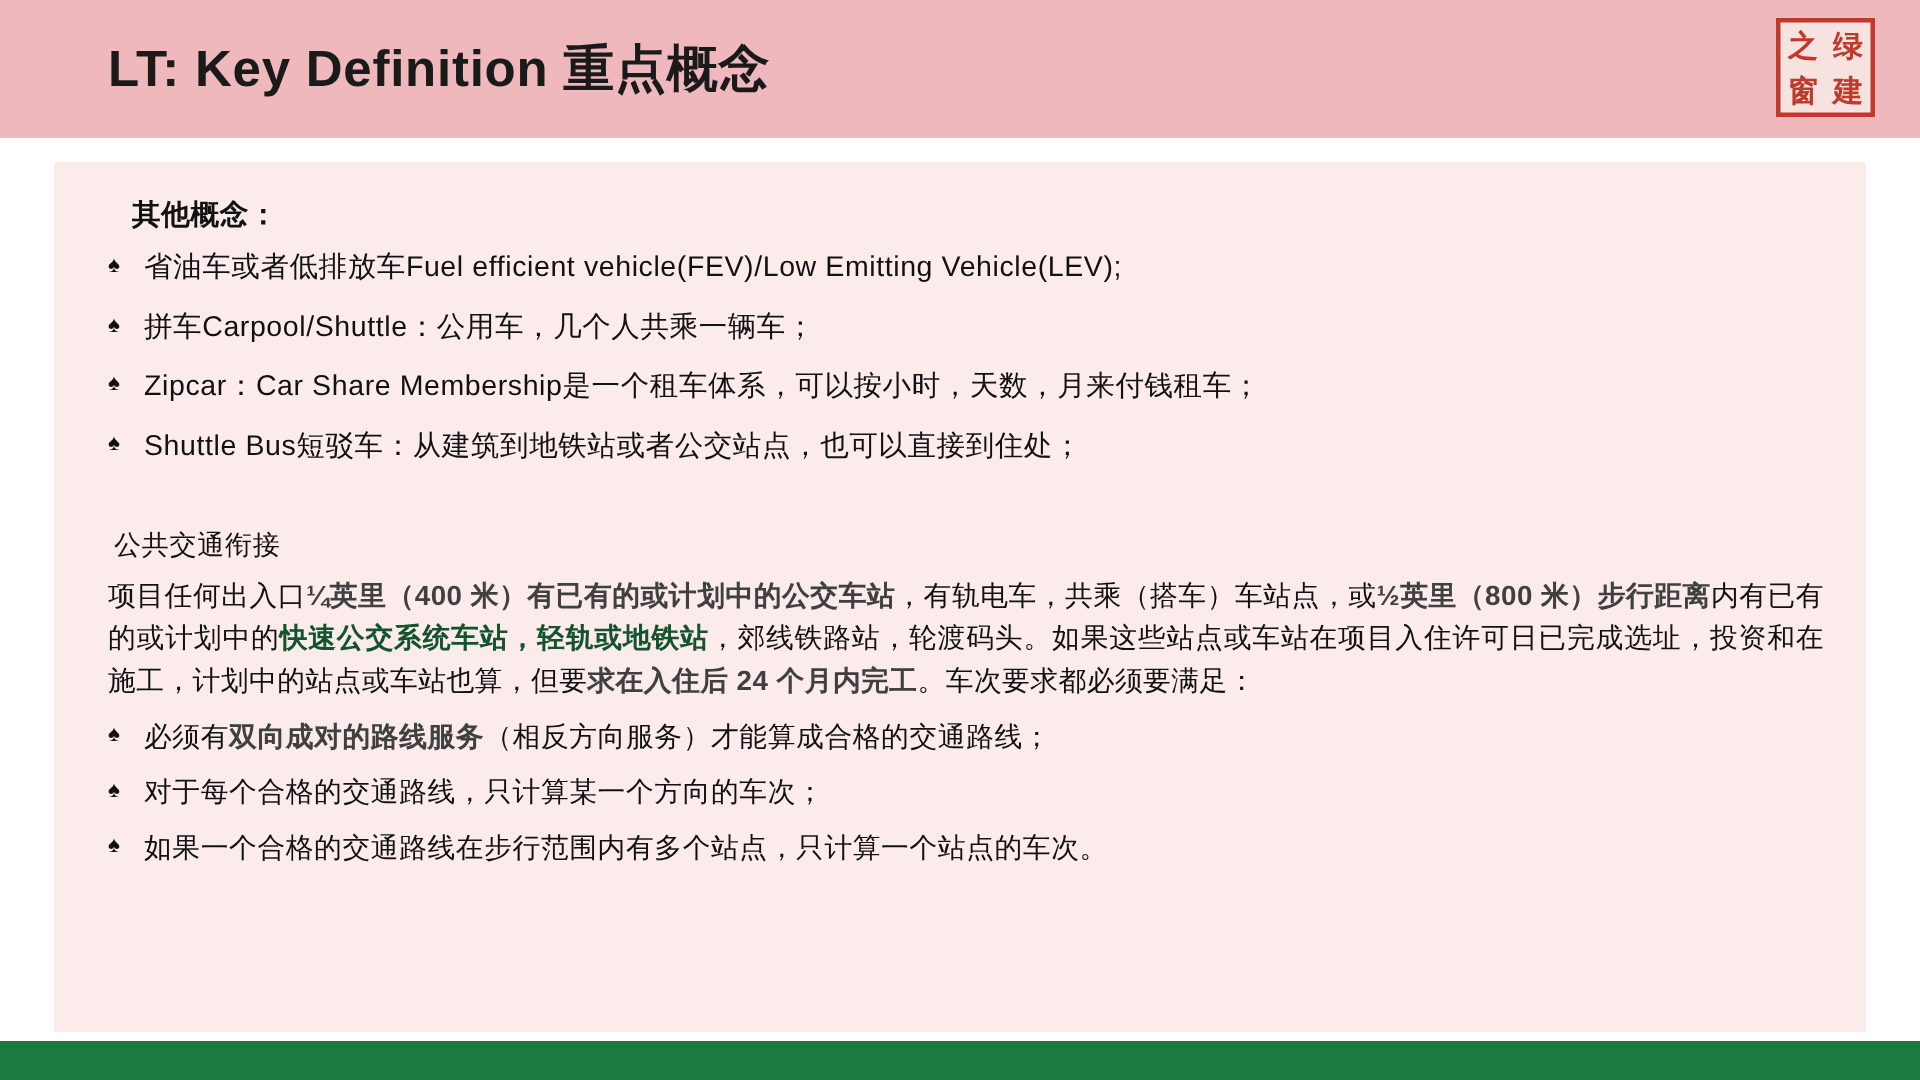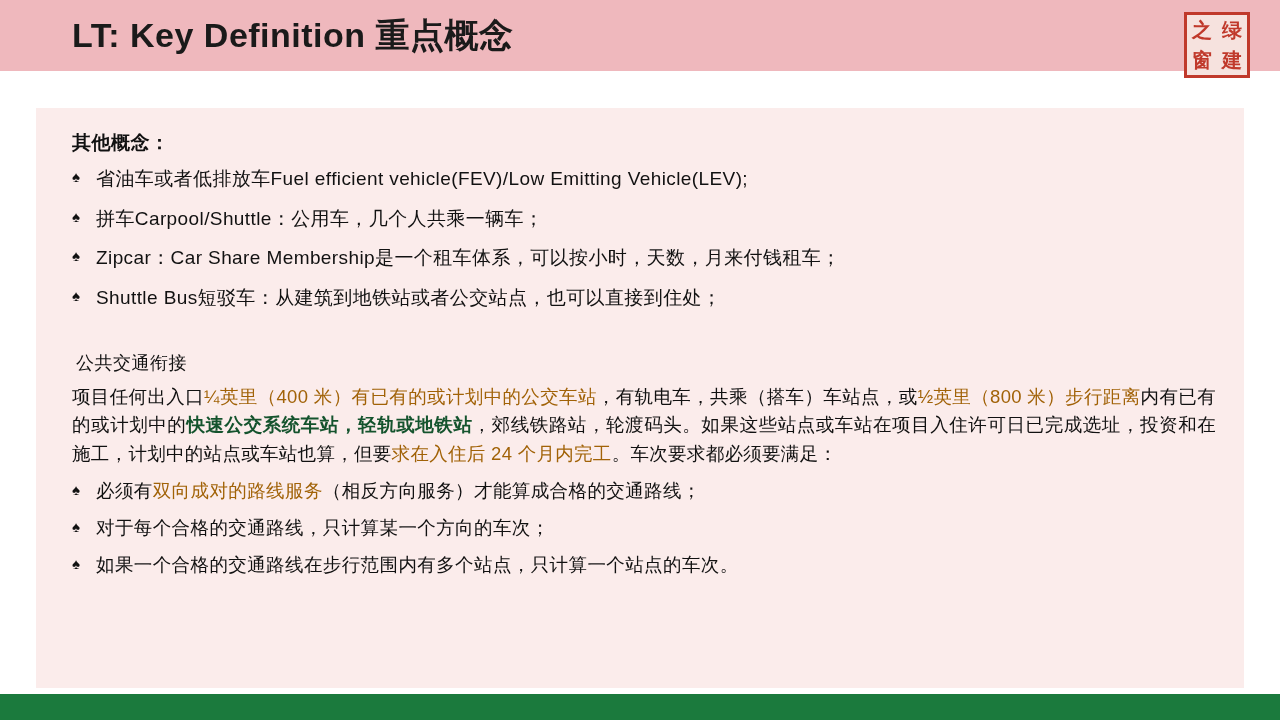--- a/index.html
+++ b/index.html
@@ -18,21 +18,21 @@
     width: 1280px;
     height: 720px;
     background: #ffffff;
   }
   
   .header {
     position: absolute;
     left: 0;
     top: 0;
     width: 1280px;
-    height: 71px;
+    height: 92px;
     background: #efb8bd;
     display: flex;
     align-items: center;
   }
   .header-title {
     margin-left: 72px;
     font-size: 34px;
     font-weight: bold;
     color: #1a1a1a;
     letter-spacing: 0.5px;
@@ -69,21 +69,21 @@
     width: 1208px;
     height: 580px;
     background: #fbeceb;
     box-sizing: border-box;
     padding: 16px 28px 0 36px;
   }
   .sec-title {
     font-size: 19px;
     font-weight: bold;
     color: #111;
-    margin: 6px 0 10px 0;
+    margin: 6px 0 10px 16px;
     letter-spacing: 0.5px;
   }
   .bullet-row {
     display: flex;
     align-items: flex-start;
     margin: 0 0 14px 0;
     font-size: 19px;
     color: #111;
     line-height: 1.35;
   }
@@ -116,22 +116,22 @@
   }
   .para {
     font-size: 18.5px;
     color: #111;
     line-height: 1.55;
     margin: 0 0 10px 0;
     letter-spacing: 0.3px;
     text-align: justify;
   }
   .hl {
-    color: #a16207;
-    font-weight: normal;
+    color: #404040;
+    font-weight: bold;
   }
   .bold {
     font-weight: bold;
     color: #14532d;
   }
   .small-bullets .bullet-row {
     margin-bottom: 12px;
     font-size: 18.5px;
   }
   

